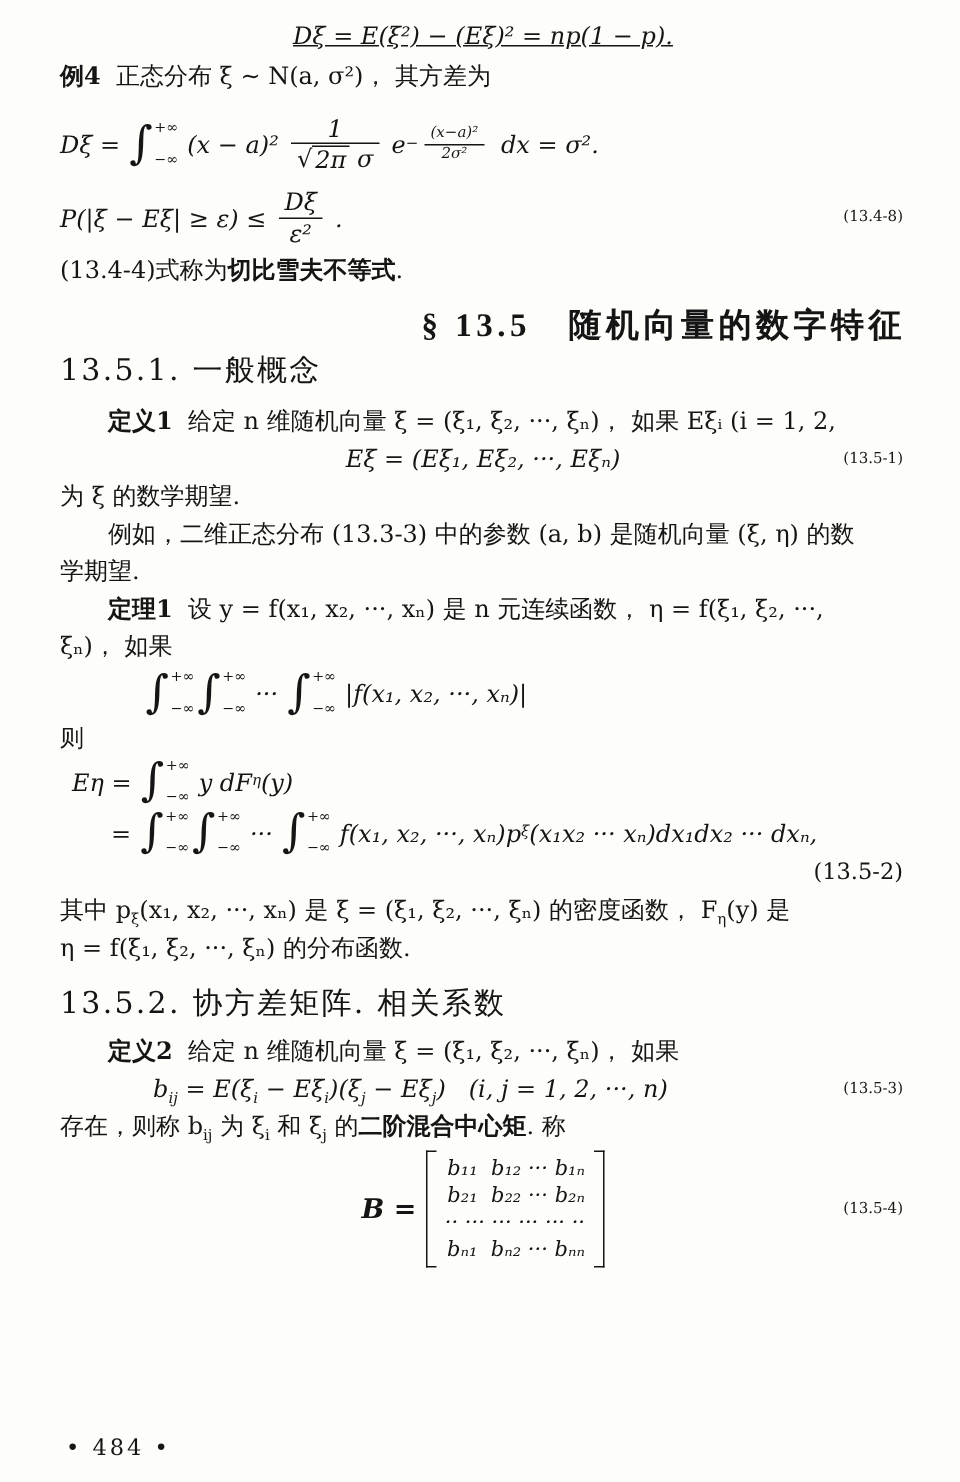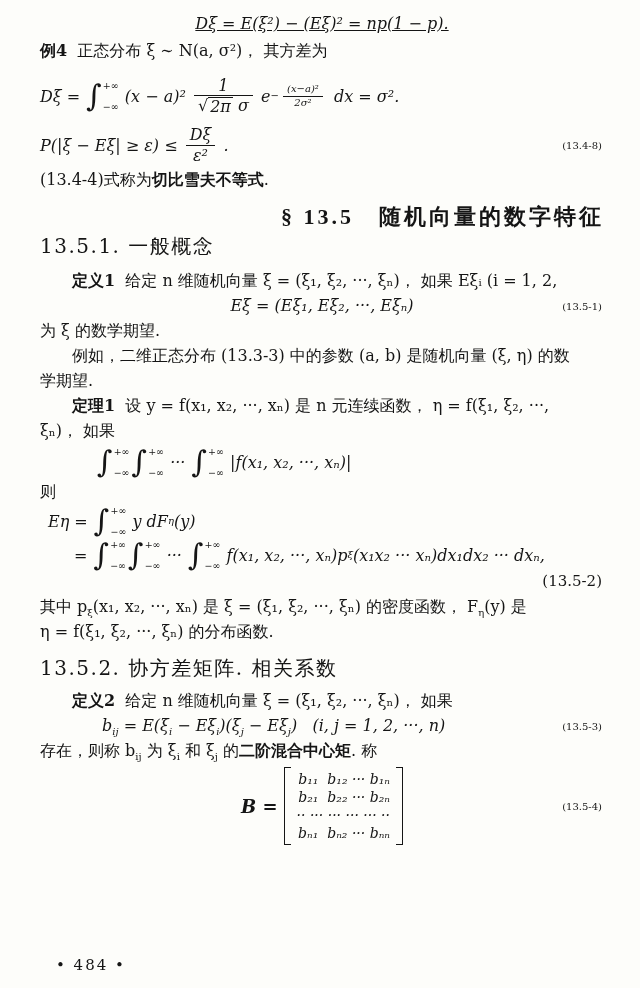--- a/index.html
+++ b/index.html
@@ -38,21 +38,21 @@
   .tall{min-height:36px;display:flex;align-items:center;}
   .tall.center{justify-content:flex-start;}
   .matrixrow{display:flex;justify-content:center;align-items:center;position:relative;margin-top:4px;}
   .mrows{display:flex;flex-direction:column;align-items:flex-end;font-size:14px;
          line-height:18px;font-style:italic;white-space:pre;padding:3px 6px;}
   .mrows span{display:block;}
   .brk{align-self:stretch;width:6px;border:1.8px solid #151515;}
   .brk.l{border-right:none;}
   .brk.r{border-left:none;}
   .mlead{font-size:18px;font-style:italic;margin-right:6px;}
-  .pageno{position:absolute;left:56px;bottom:14px;font-size:15px;letter-spacing:2px;}
+  .pageno{position:absolute;left:44px;bottom:14px;font-size:15px;letter-spacing:2px;}
   .mt2{margin-top:2px}.mt4{margin-top:4px}.mt6{margin-top:6px}.mt8{margin-top:8px}
   .mt10{margin-top:10px}.mt12{}
   .pl1{padding-left:56px}.pl2{padding-left:136px}.pl3{padding-left:8px}
   .pl4{padding-left:34px}.pl5{padding-left:62px}
 </style>
 </head>
 <body>
 
 <div class="page">
 

